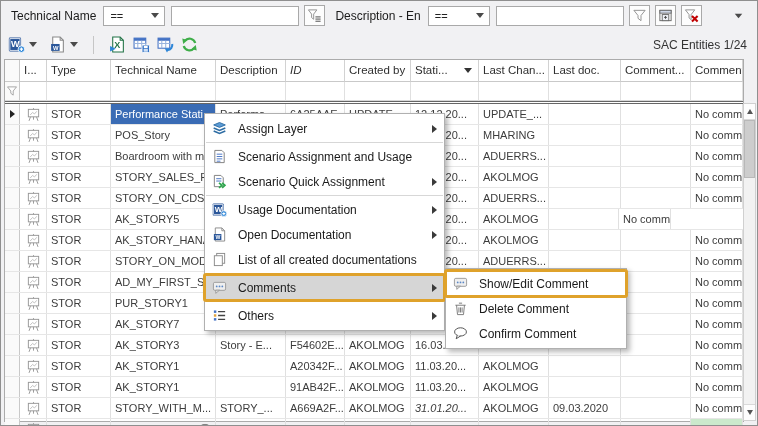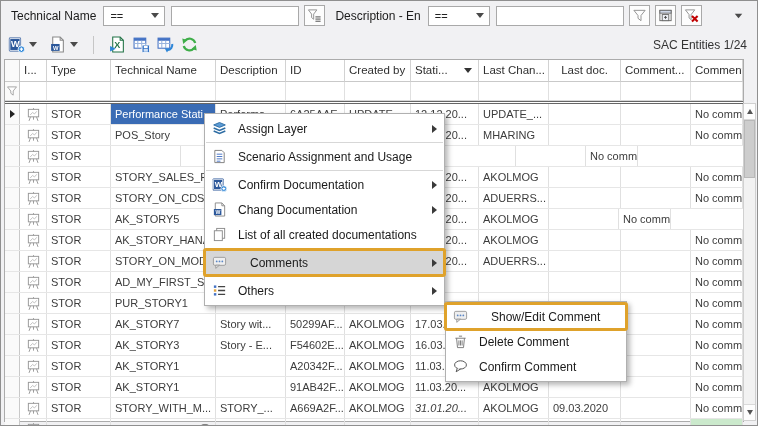--- a/index.html
+++ b/index.html
@@ -59,29 +59,29 @@
   .sbtn.down{position:absolute;bottom:0;left:0;right:0;border-top:1px solid #d9d9d9;border-bottom:none;}
   .sarrow-up{width:0;height:0;border-left:3.5px solid transparent;border-right:3.5px solid transparent;
              border-bottom:5px solid #555;}
   .sarrow-down{width:0;height:0;border-left:3.5px solid transparent;border-right:3.5px solid transparent;
                border-top:5px solid #555;}
   .sthumb{height:58px;background:#cdcdcd;border:1px solid #b8b8b8;box-sizing:border-box;}
   
   .menu{position:absolute;background:#fff;border:1px solid #b0b0b0;box-shadow:3px 3px 5px rgba(0,0,0,.28);
         padding:2px 0;z-index:10;box-sizing:border-box;}
   #context-menu{left:203px;top:112px;width:241px;}
-  #submenu{left:444px;top:267px;width:182px;z-index:11;margin-top:33px;}
+  #submenu{left:444px;top:267px;width:182px;z-index:11;}
   .mitem{position:relative;height:25px;display:flex;align-items:center;padding-left:7px;
          font-size:12px;color:#1a1a1a;}
   .mitem .lbl{margin-left:11px;}
   .msep{border-top:1px solid #d7d7d7;margin:1px 1px;}
   .marrow{position:absolute;right:7px;width:0;height:0;border-top:4px solid transparent;
           border-bottom:4px solid transparent;border-left:5px solid #3a3a3a;}
   .hl-gray{background:#d6d6d6;}
-  .hl-orange{outline:3px solid var(--orange,#dfa22b);outline-offset:-1px;border-radius:1px;gap:12px;}
+  .hl-orange{outline:3px solid var(--orange,#dfa22b);outline-offset:-1px;border-radius:1px;}
   
   .ic{display:inline-flex;align-items:center;justify-content:center;}
   .ic svg{width:15px;height:15px;display:block;}
   .ic.big svg{width:17px;height:17px;}
   .ic.small svg{width:12px;height:12px;}
   .name-bubble{margin-left:auto;}
 </style>
 </head>
 <body>
 
@@ -218,34 +218,34 @@
         </div>
         <div class="cell" style="width: 64px; flex: 0 0 64px;">
           <span>Type</span>
         </div>
         <div class="cell" style="width: 105px; flex: 0 0 105px;">
           <span>Technical Name</span>
         </div>
         <div class="cell" style="width: 70px; flex: 0 0 70px;">
           <span>Description</span>
         </div>
-        <div class="cell" style="width: 59px; flex: 0 0 59px;">
+        <div class="cell" style="width: 59px; flex: 0 0 59px; font-style: italic;">
           <span>ID</span>
         </div>
         <div class="cell" style="width: 66px; flex: 0 0 66px;">
           <span>Created by</span>
         </div>
         <div class="cell" style="width: 68px; flex: 0 0 68px;">
           <span>Stati...</span>
           <span class="sort-arrow"></span>
         </div>
         <div class="cell" style="width: 70px; flex: 0 0 70px;">
           <span>Last Chan...</span>
         </div>
-        <div class="cell" style="width: 72px; flex: 0 0 72px; justify-content: center;">
+        <div class="cell" style="width: 72px; flex: 0 0 72px;">
           <span>Last doc.</span>
         </div>
         <div class="cell" style="width: 70px; flex: 0 0 70px;">
           <span>Comment...</span>
         </div>
         <div class="cell" style="width: 52px; flex: 0 0 52px;">
           <span>Comment...</span>
         </div>
       </div>
       <div class="frow">
@@ -363,20 +363,23 @@
               <svg viewBox="0 0 16 16">
                 <rect x="2.5" y="2.5" width="11" height="8" fill="#fff" stroke="#969696"></rect>
                 <path d="M8 1.2 L8 2.5 M8 10.5 L8 13.5 M4.8 10.5 L3.2 14.8 M11.2 10.5 L12.8 14.8" stroke="#969696" fill="none"></path>
                 <path d="M4.5 8.5 L7 5.8 L9 7.4 L11.5 4.6" stroke="#bdbdbd" fill="none"></path>
               </svg>
             </span>
           </div>
           <div class="cell" style="width: 64px; flex: 0 0 64px;">
             <span>STOR</span>
           </div>
+          <div class="cell" style="width: 105px; flex: 0 0 105px;">
+            <span>Boardroom with m</span>
+          </div>
           <div class="cell" style="width: 70px; flex: 0 0 70px;">
             <span></span>
           </div>
           <div class="cell" style="width: 59px; flex: 0 0 59px;">
             <span></span>
           </div>
           <div class="cell" style="width: 66px; flex: 0 0 66px;">
             <span></span>
           </div>
           <div class="cell" style="width: 68px; flex: 0 0 68px;">
@@ -969,45 +972,56 @@
       </div>
       <div class="msep"></div>
       <div class="mitem">
         <span class="ic">
           <svg viewBox="0 0 16 16">
             <path d="M3 1.5 H10.5 L13 4 V14.5 H3 Z" fill="#fff" stroke="#7d7d7d"></path>
             <path d="M5 5.5 H11 M5 8 H11 M5 10.5 H11 M5 13 H9" stroke="#4472c4"></path>
           </svg>
         </span>
         <span class="lbl">Scenario Assignment and Usage</span>
+      </div>
+      <div class="mitem">
+        <span class="ic">
+          <svg viewBox="0 0 16 16">
+            <path d="M2.5 1.5 H9.5 L12 4 V13.5 H2.5 Z" fill="#fff" stroke="#7d7d7d"></path>
+            <path d="M4.5 5 H10 M4.5 7.5 H10" stroke="#4472c4"></path>
+            <path d="M7.5 9.5 L10.5 12 L7.5 14.8 M10.8 9.5 L13.8 12 L10.8 14.8" fill="none" stroke="#2ea84e" stroke-width="1.8"></path>
+          </svg>
+        </span>
+        <span class="lbl">Scenario Quick Assignment</span>
+        <span class="marrow"></span>
       </div>
       <div class="msep"></div>
       <div class="mitem">
         <span class="ic">
           <svg viewBox="0 0 16 16">
             <rect x="0.8" y="1.5" width="11.5" height="13" rx="1" fill="#2b579a"></rect>
             <rect x="1.8" y="2.5" width="9.5" height="11" fill="none" stroke="#ffffff" stroke-width="0.7"></rect>
             <text x="2.8" y="10.8" font-size="8.5" font-weight="bold" fill="#fff" font-family="Liberation Sans,sans-serif">W</text>
             <circle cx="12.6" cy="12.4" r="3.1" fill="#2f87d8" stroke="#fff" stroke-width="0.8"></circle>
             <path d="M12.6 10.8 V14 M11 12.4 H14.2" stroke="#fff" stroke-width="1.1"></path>
           </svg>
         </span>
-        <span class="lbl">Confirm Documentation</span>
+        <span class="lbl">Usage Documentation</span>
         <span class="marrow"></span>
       </div>
       <div class="mitem">
         <span class="ic">
           <svg viewBox="0 0 16 16">
             <path d="M3.5 1 H10.5 L13.5 4 V15 H3.5 Z" fill="#fff" stroke="#8a8a8a"></path>
             <path d="M10.5 1 V4 H13.5" fill="none" stroke="#8a8a8a"></path>
             <rect x="2" y="7.5" width="8" height="6.5" fill="#2b579a"></rect>
             <text x="3.7" y="12.8" font-size="5.5" font-weight="bold" fill="#fff" font-family="Liberation Sans,sans-serif">W</text>
           </svg>
         </span>
-        <span class="lbl">Chang Documentation</span>
+        <span class="lbl">Open Documentation</span>
         <span class="marrow"></span>
       </div>
       <div class="mitem">
         <span class="ic">
           <svg viewBox="0 0 16 16">
             <rect x="5" y="1.5" width="8.5" height="10.5" fill="#fff" stroke="#8a8a8a"></rect>
             <rect x="2.5" y="4" width="8.5" height="10.5" fill="#fff" stroke="#8a8a8a"></rect>
           </svg>
         </span>
         <span class="lbl">List of all created documentations</span>

